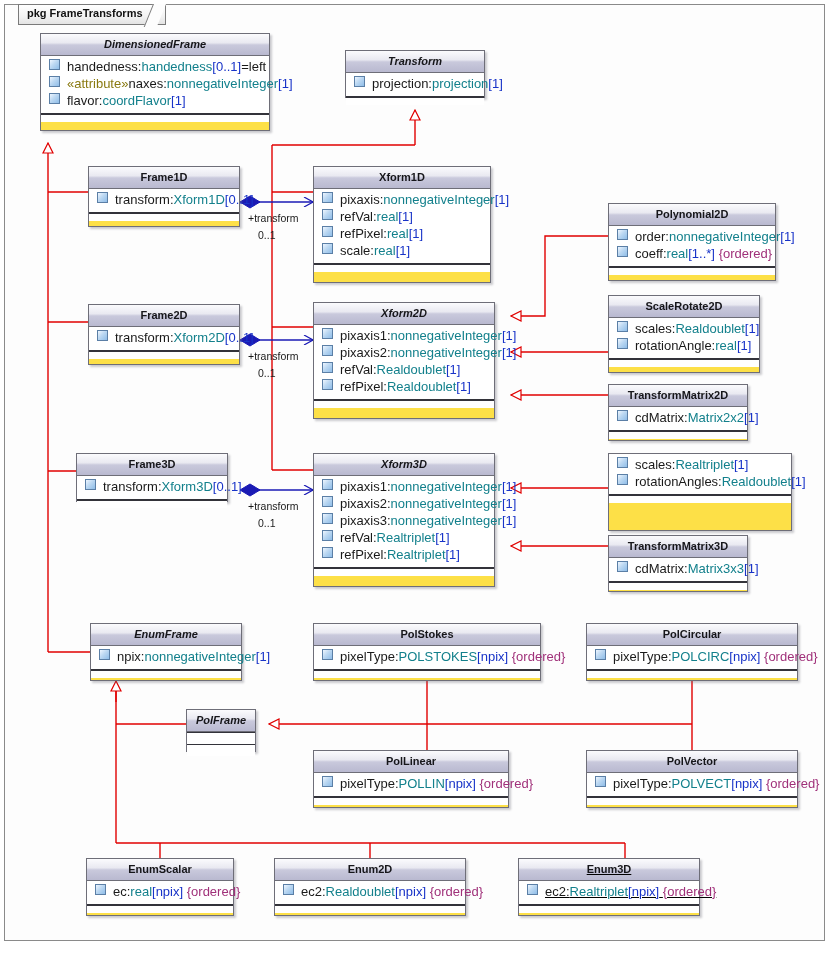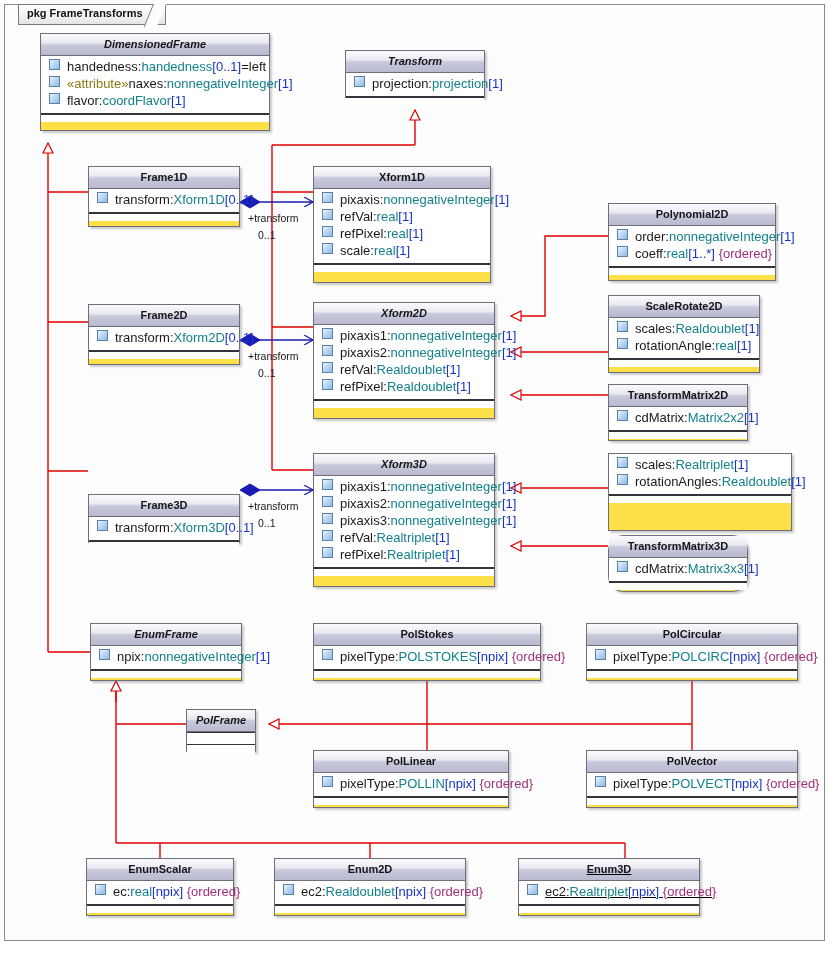--- a/index.html
+++ b/index.html
@@ -309,21 +309,21 @@
         <div class="attrs">
           <div class="attr">
             <span class="sq"></span>
             <span class="nm">cdMatrix:</span>
             <span class="ty">Matrix2x2</span>
             <span class="mult">[1]</span>
           </div>
         </div>
         <div class="ops"></div>
       </div>
-      <div class="cls" style="left: 88px; top: 453px; width: 152px; height: 49px; margin-top: 41px;">
+      <div class="cls" style="left: 76px; top: 453px; width: 152px; height: 49px;">
         <div class="hdr">Frame3D</div>
         <div class="attrs">
           <div class="attr">
             <span class="sq"></span>
             <span class="nm">transform:</span>
             <span class="ty">Xform3D</span>
             <span class="mult">[0..1]</span>
           </div>
         </div>
         <div class="ops"></div>
@@ -374,21 +374,21 @@
           </div>
           <div class="attr">
             <span class="sq"></span>
             <span class="nm">rotationAngles:</span>
             <span class="ty">Realdoublet</span>
             <span class="mult">[1]</span>
           </div>
         </div>
         <div class="ops"></div>
       </div>
-      <div class="cls" style="left: 608px; top: 535px; width: 140px; height: 57px; border-radius: 15px;">
+      <div class="cls" style="left: 608px; top: 535px; width: 140px; height: 57px;">
         <div class="hdr">TransformMatrix3D</div>
         <div class="attrs">
           <div class="attr">
             <span class="sq"></span>
             <span class="nm">cdMatrix:</span>
             <span class="ty">Matrix3x3</span>
             <span class="mult">[1]</span>
           </div>
         </div>
         <div class="ops"></div>

